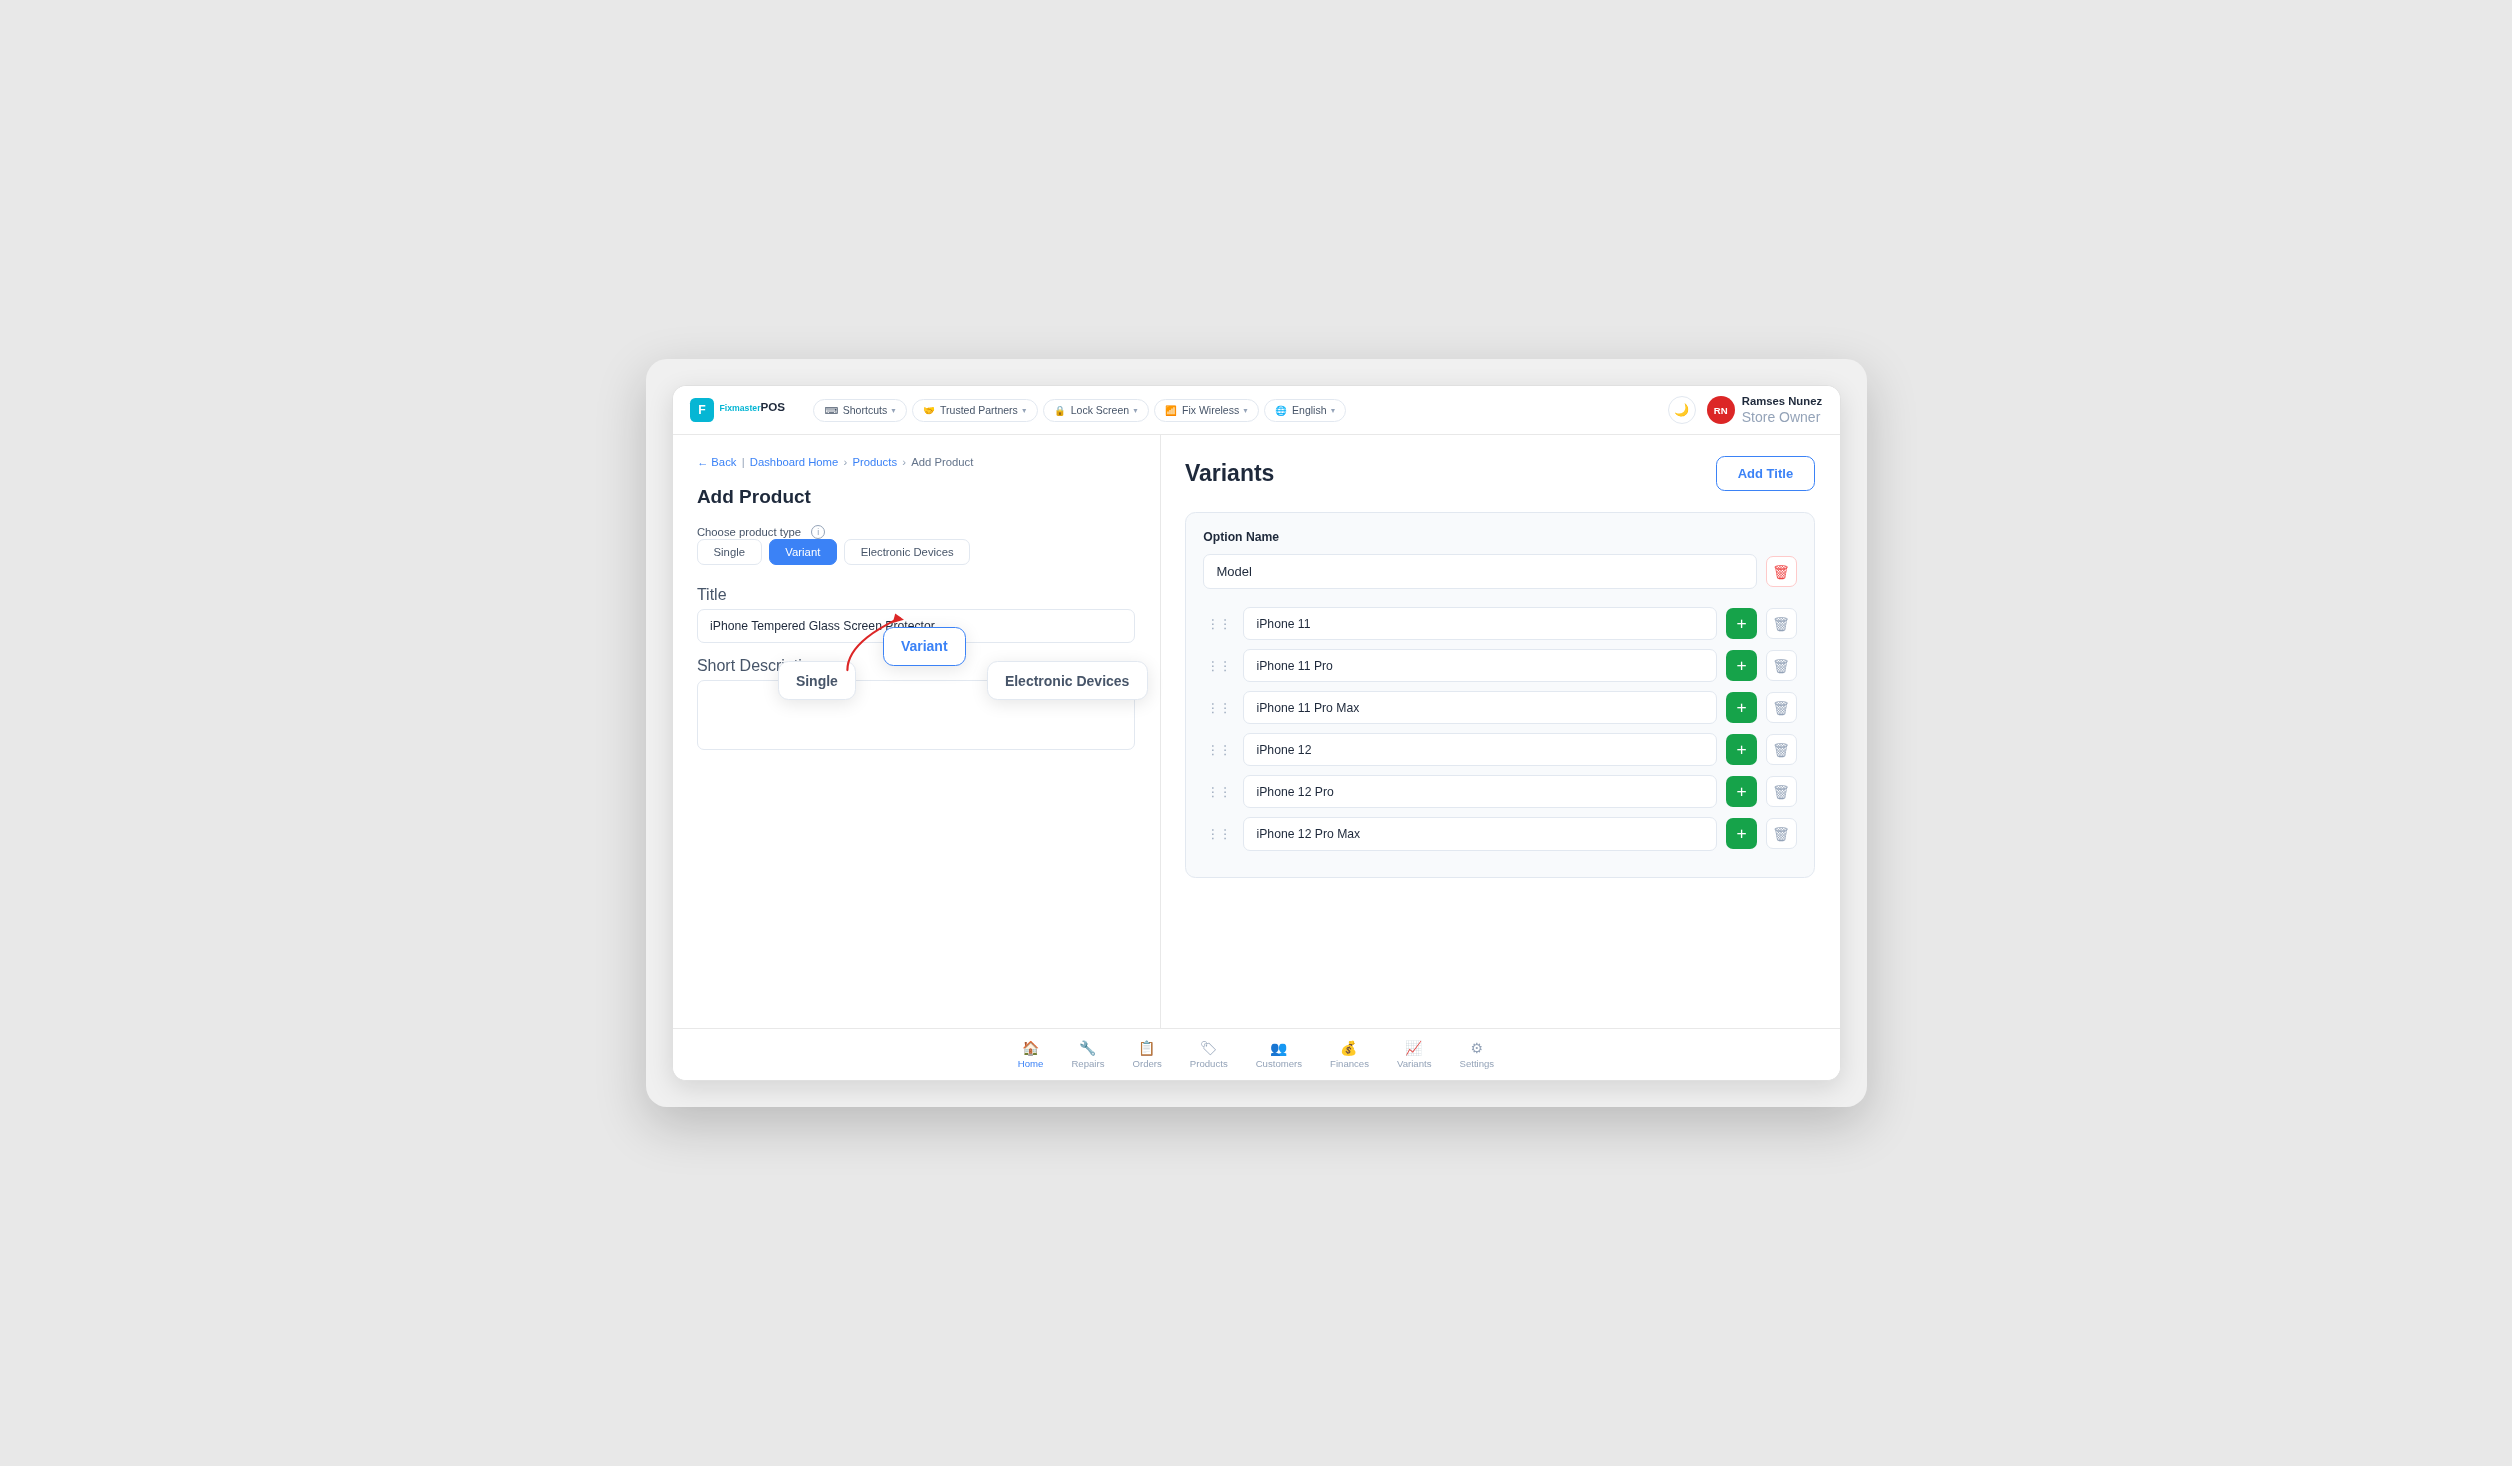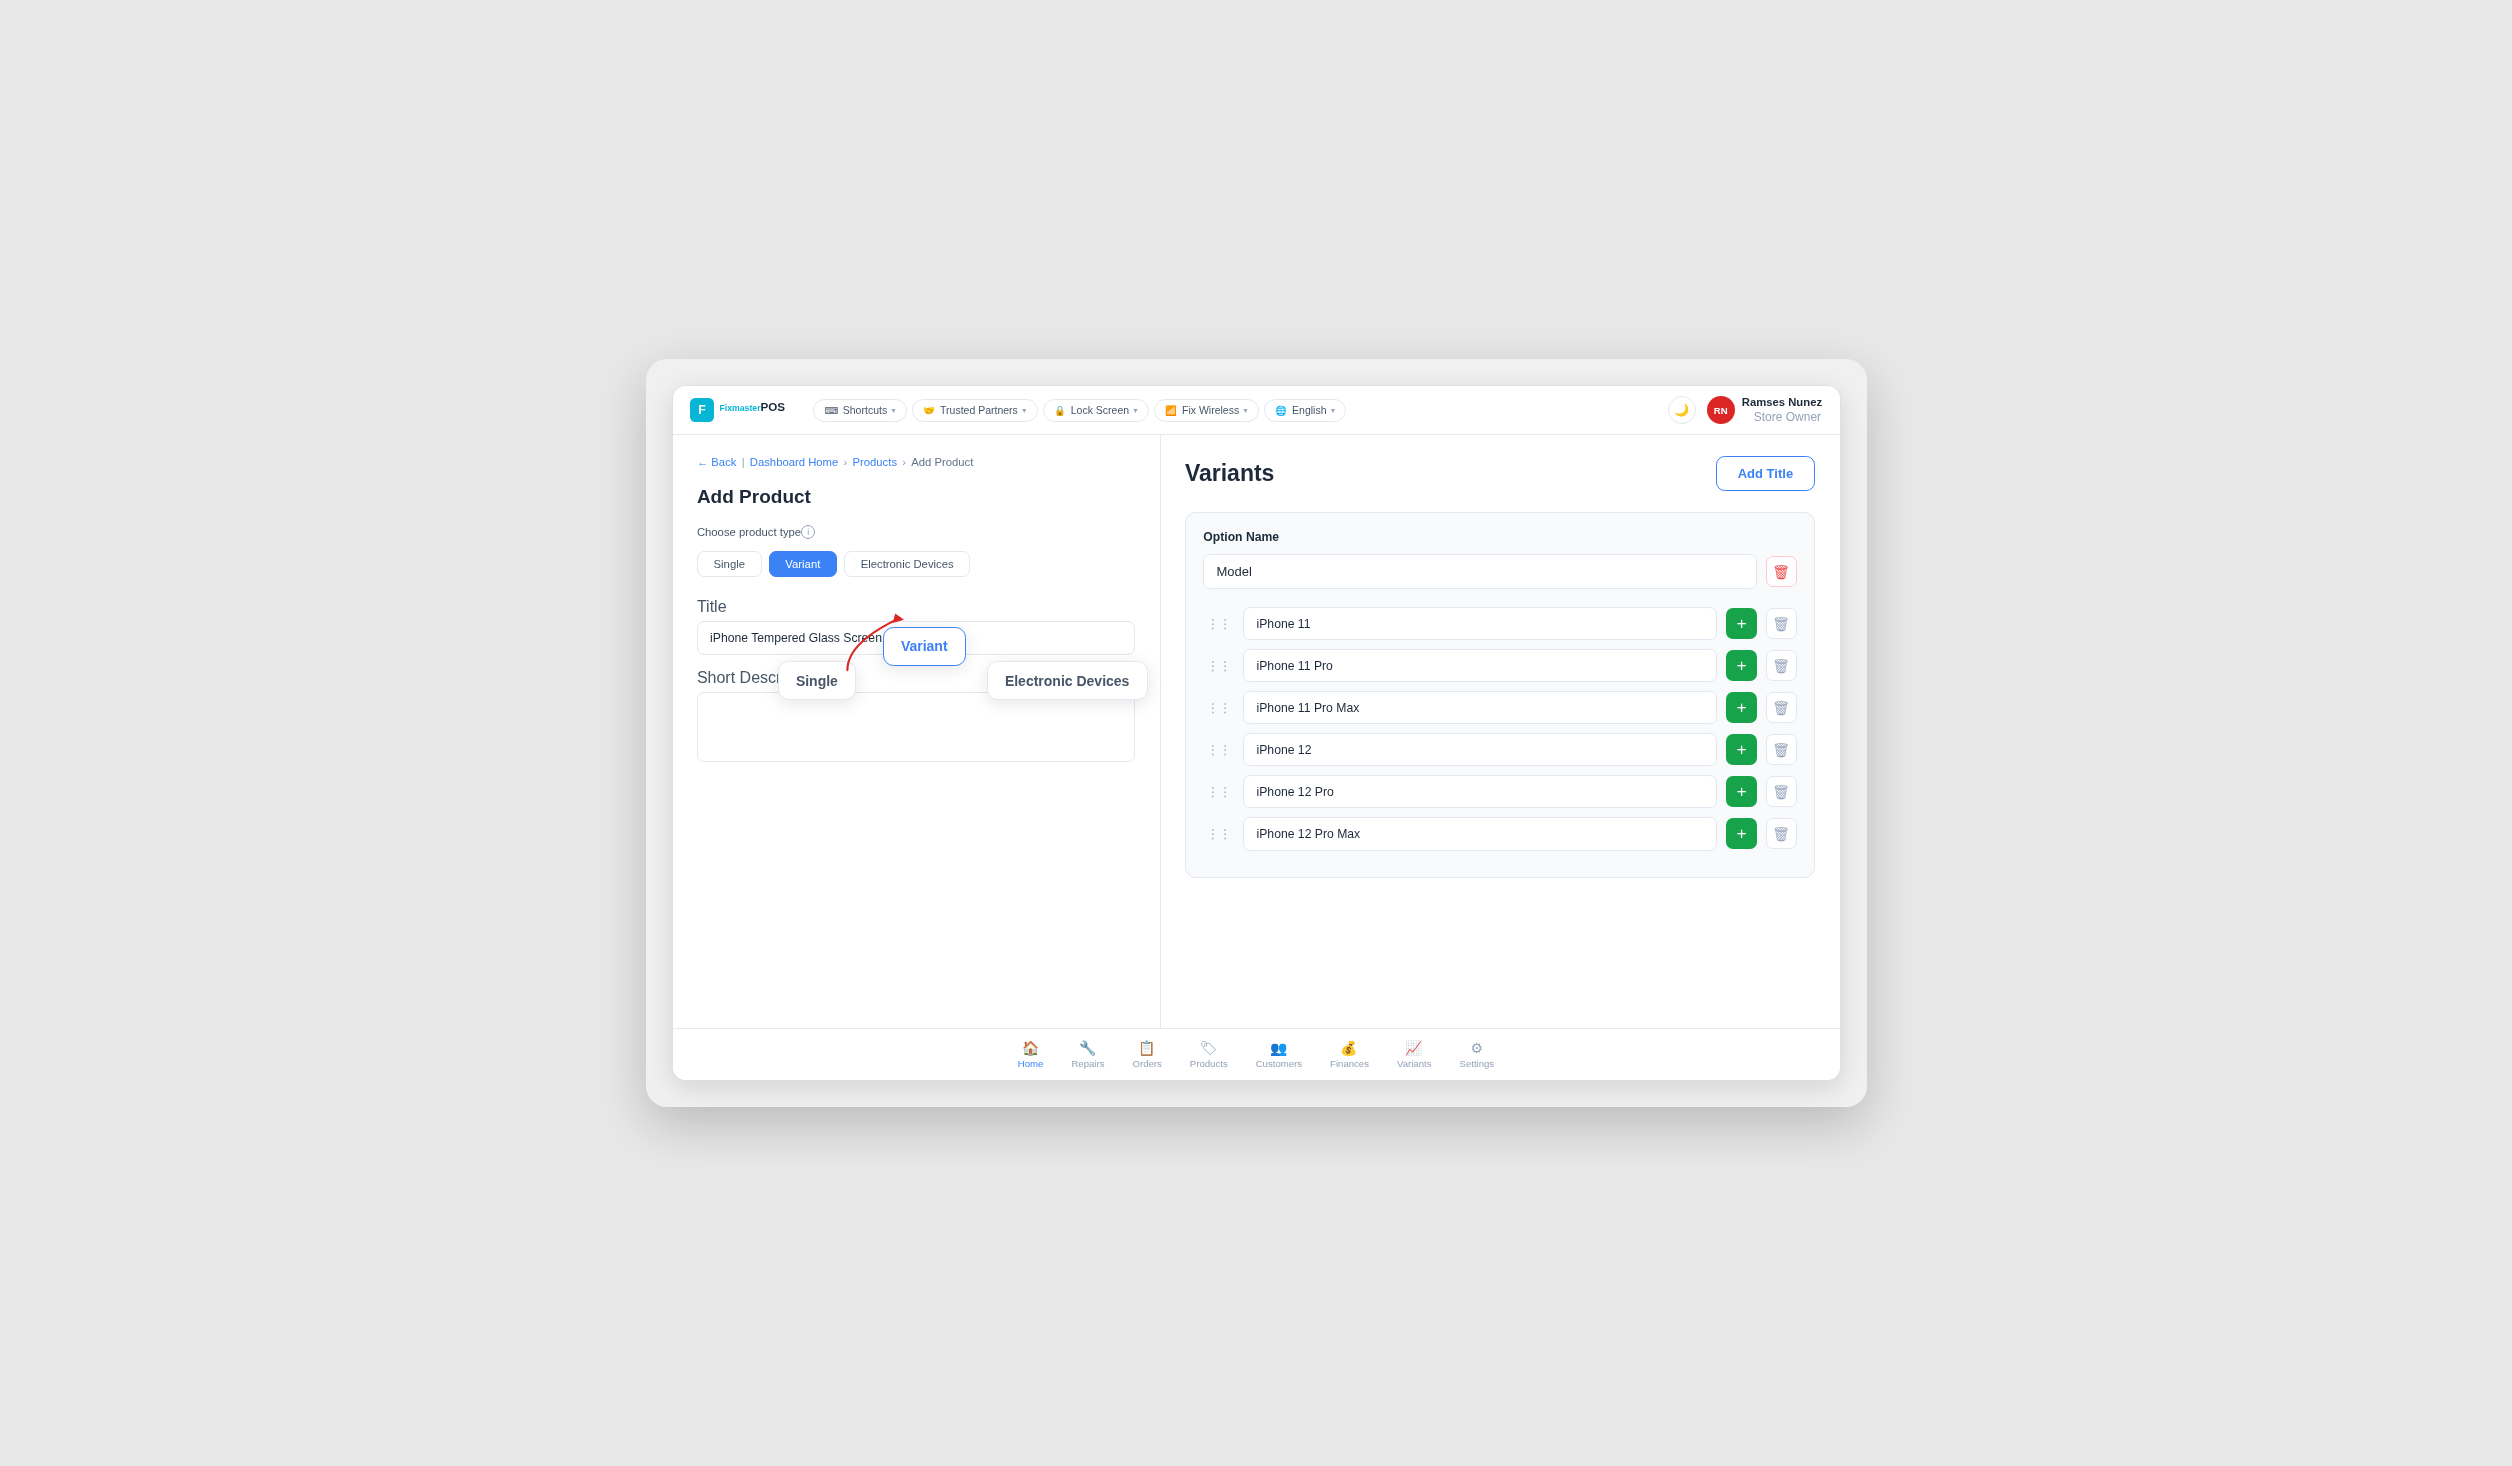--- a/index.html
+++ b/index.html
@@ -127,21 +127,21 @@
       background: #dc2626;
       color: white;
       display: flex;
       align-items: center;
       justify-content: center;
       font-size: 9.6px;
       font-weight: 700;
     }
     .user-info { line-height: 1.3; }
     .user-name { font-size: 11.3px; font-weight: 600; color: #1e293b; }
-    .user-role { font-size: 12px; color: #94a3b8; margin-left: 12px; }
+    .user-role { font-size: 14px; color: #94a3b8; }
 
     
     .main-content {
       display: flex;
       min-height: 593px;
     }
 
     
     .left-panel {
       width: 488px;
@@ -173,24 +173,24 @@
     .section-title {
       font-size: 19px;
       font-weight: 700;
       color: #1e293b;
       margin-bottom: 17.4px;
     }
 
     .product-type-label {
       font-size: 11.3px;
       color: #475569;
-      margin-bottom: 12px;
-      display: flex;
-      align-items: center;
-      gap: 0;
+      margin-bottom: 0;
+      display: flex;
+      align-items: center;
+      gap: 10px;
     }
     .info-icon {
       width: 14px;
       height: 14px;
       border-radius: 50%;
       border: 0.9px solid #94a3b8;
       display: flex;
       align-items: center;
       justify-content: center;
       font-size: 8.7px;

